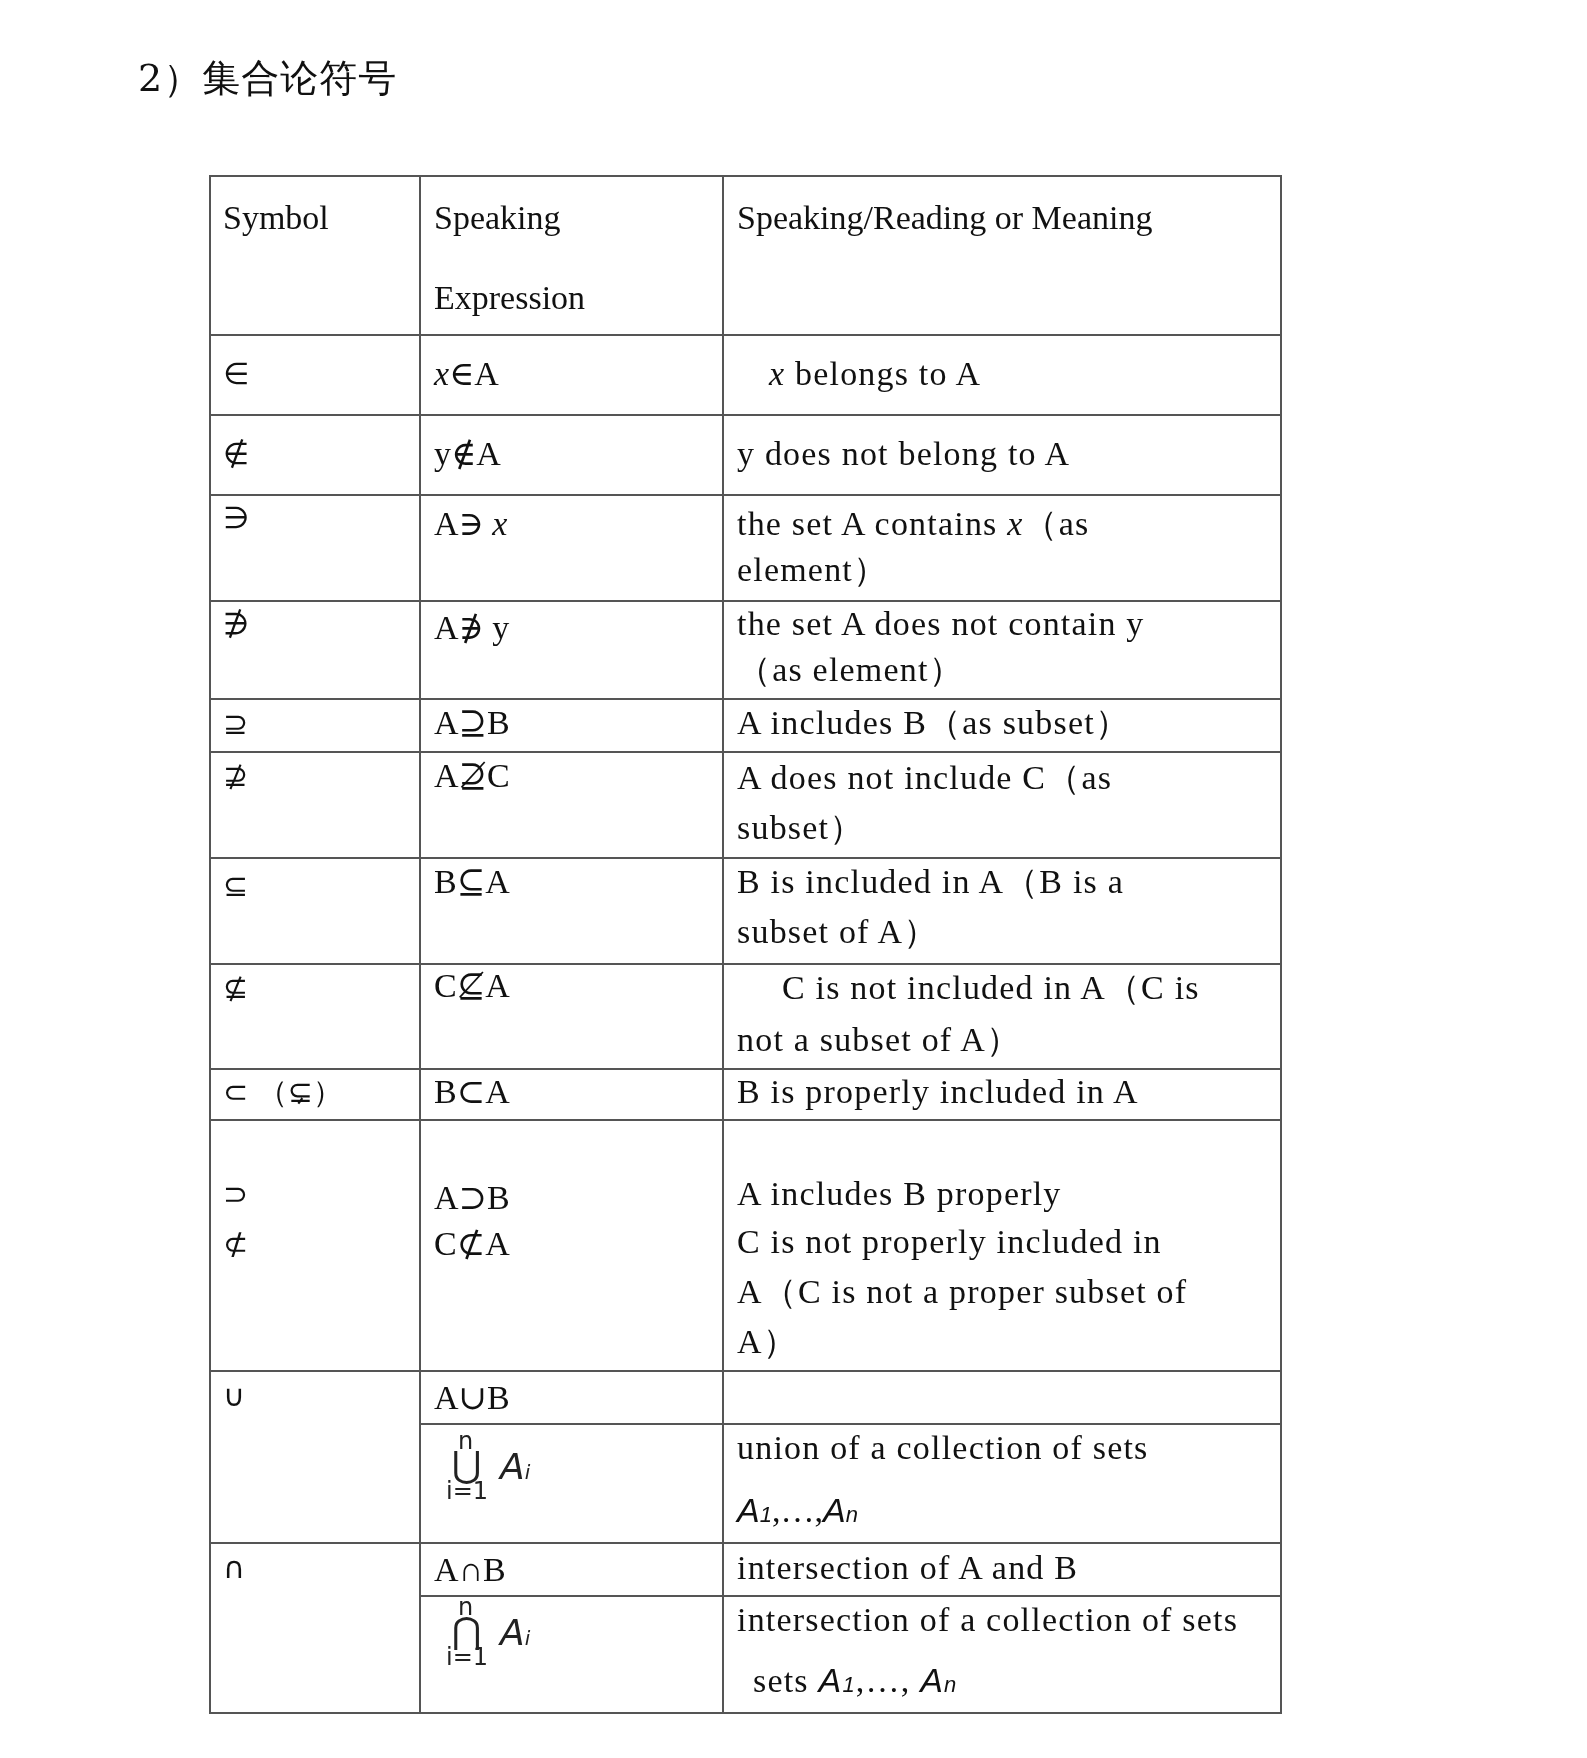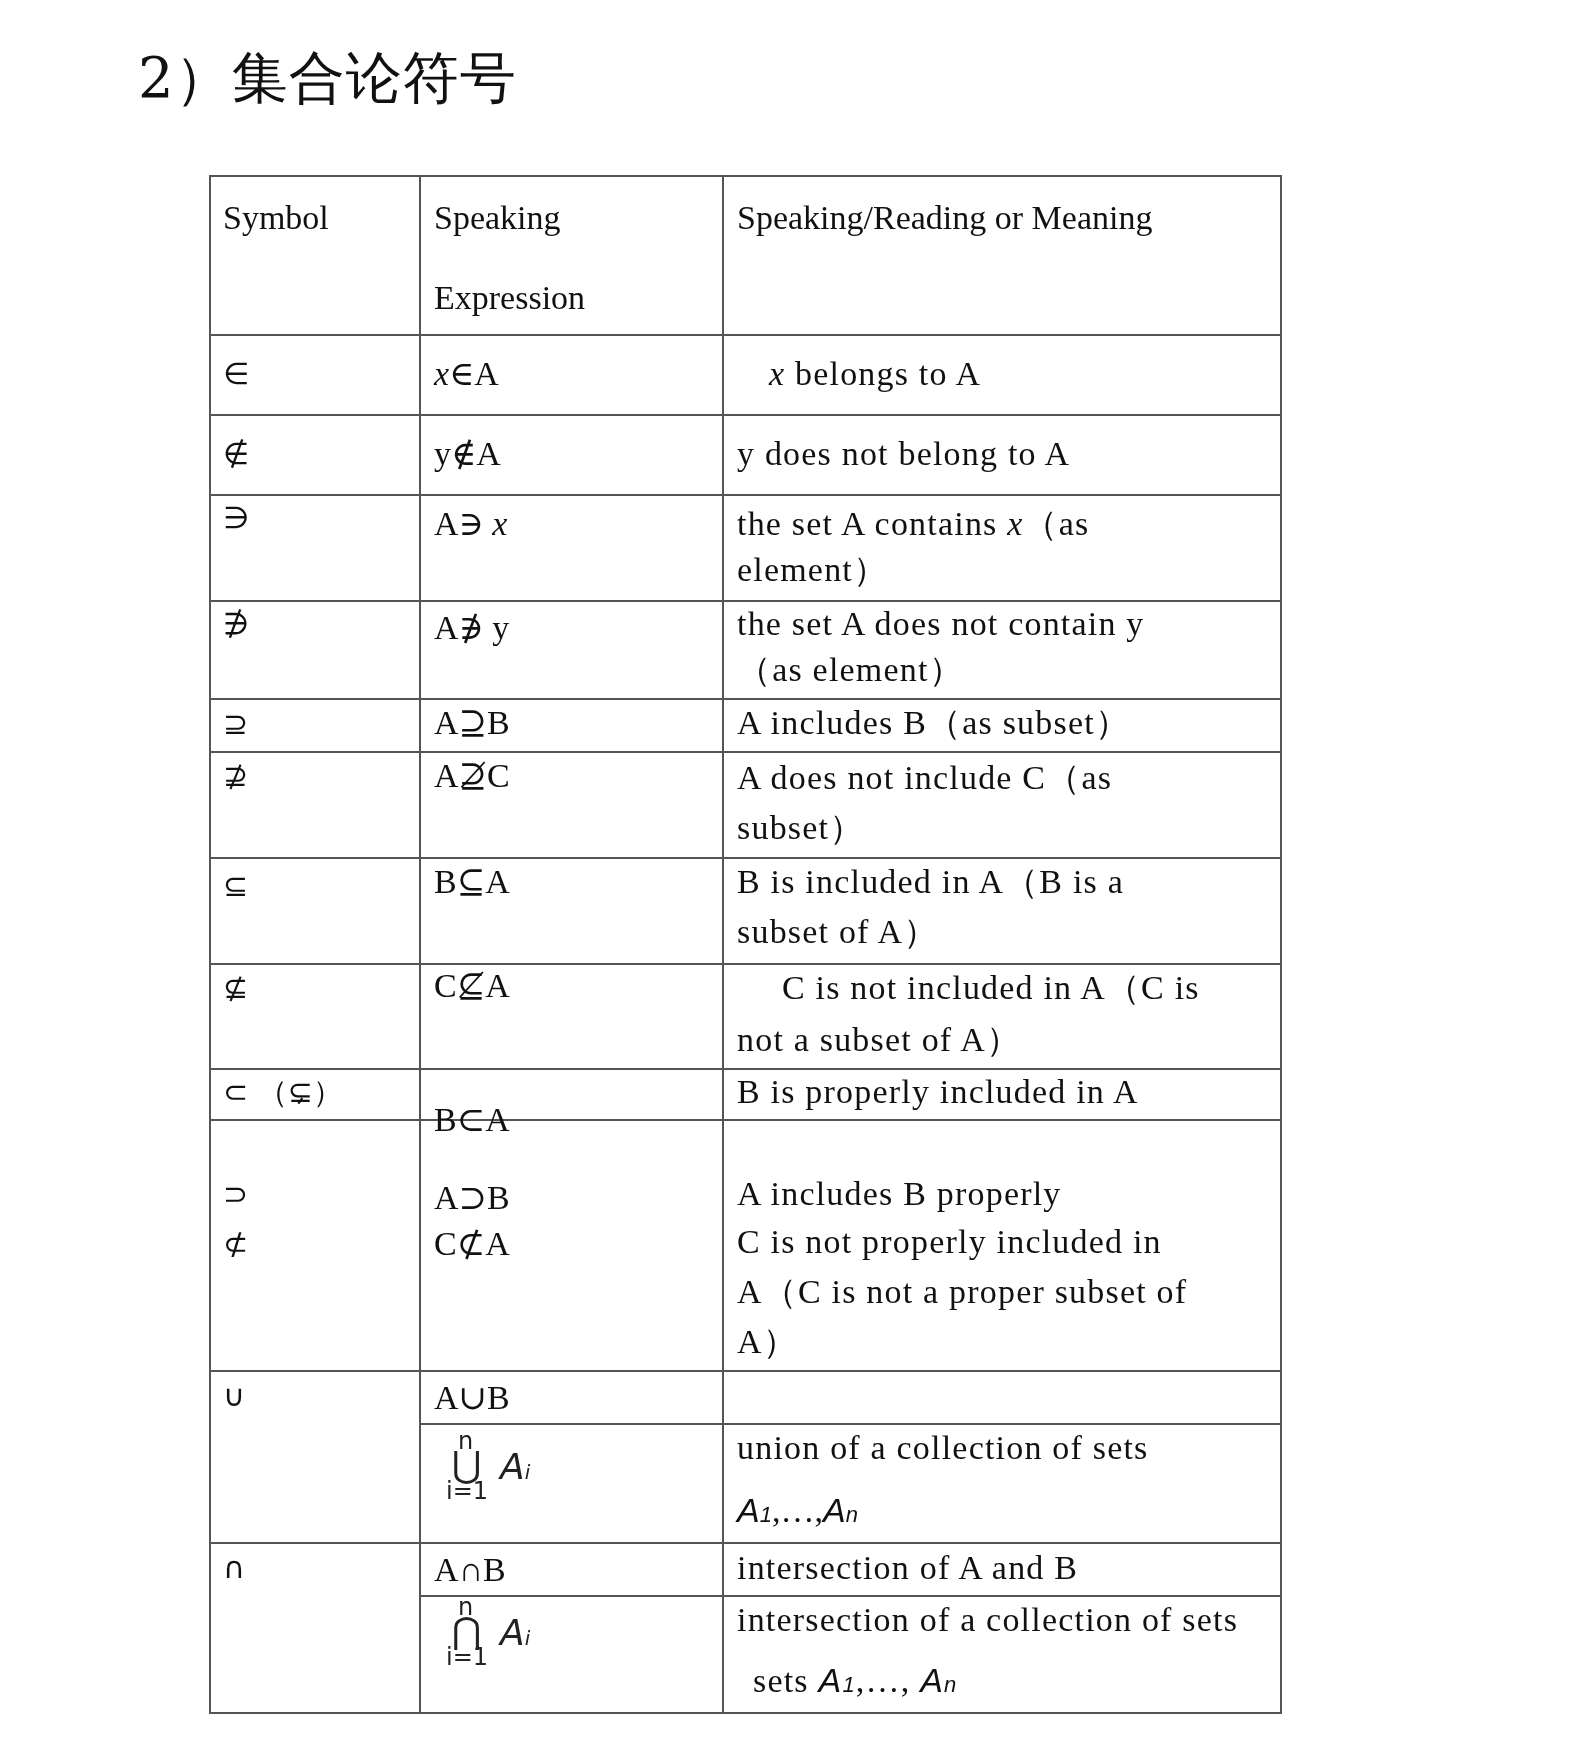--- a/index.html
+++ b/index.html
@@ -1,18 +1,18 @@
 <!DOCTYPE html>
 <html><head>
 <meta charset="utf-8">
 <style>
   html, body { margin:0; padding:0; background:#ffffff; }
   body { width:1587px; height:1758px; position:relative; overflow:hidden;
          font-family:"Liberation Serif","DejaVu Serif",serif; color:#111; }
-  .title { position:absolute; left:138px; top:52px; font-size:56px; line-height:52px;
+  .title { position:absolute; left:138px; top:52px; font-size:38px; line-height:52px;
            font-family:"DejaVu Serif","Liberation Serif",serif; letter-spacing:1px; }
   .tbl { position:absolute; left:209px; top:175px; width:1072px; height:1537px; }
   .hline { position:absolute; height:0; border-top:2px solid #555; }
   .vline { position:absolute; width:0; border-left:2px solid #555; }
   .cell { position:absolute; font-size:34px; line-height:46px; white-space:nowrap; }
   .sym { font-family:"DejaVu Sans","Liberation Sans",sans-serif; font-size:30px; }
   .meaning { letter-spacing:1.2px; }
   .it { font-style:italic; }
   .sans-it { font-family:"Liberation Sans","DejaVu Sans",sans-serif; font-style:italic; }
   .bigop { position:absolute; font-family:"DejaVu Sans","Liberation Sans",sans-serif; color:#222; }
@@ -87,21 +87,21 @@
   <div class="cell" style="left:225px;top:684px;">B⊆A</div>
   <div class="cell meaning" style="left:528px;top:684px;">B is included in A（B is a</div>
   <div class="cell meaning" style="left:528px;top:734px;">subset of A）</div>
 
   <div class="cell sym" style="left:14px;top:790px;">⊈</div>
   <div class="cell" style="left:225px;top:788px;">C⊈A</div>
   <div class="cell meaning" style="left:544px;top:790px;margin-left:29px;">C is not included in A（C is</div>
   <div class="cell meaning" style="left:528px;top:842px;">not a subset of A）</div>
 
   <div class="cell sym" style="left:14px;top:894px;">⊂ （⊊）</div>
-  <div class="cell" style="left:225px;top:894px;margin-top:28px;">B⊂A</div>
+  <div class="cell" style="left:225px;top:894px;">B⊂A</div>
   <div class="cell meaning" style="left:528px;top:894px;">B is properly included in A</div>
 
   <div class="cell sym" style="left:14px;top:996px;">⊃</div>
   <div class="cell" style="left:225px;top:1000px;">A⊃B</div>
   <div class="cell meaning" style="left:528px;top:996px;">A includes B properly</div>
 
   <div class="cell sym" style="left:14px;top:1046px;">⊄</div>
   <div class="cell" style="left:225px;top:1046px;">C⊄A</div>
   <div class="cell meaning" style="left:528px;top:1044px;">C is not properly included in</div>
   <div class="cell meaning" style="left:528px;top:1094px;">A（C is not a proper subset of</div>

